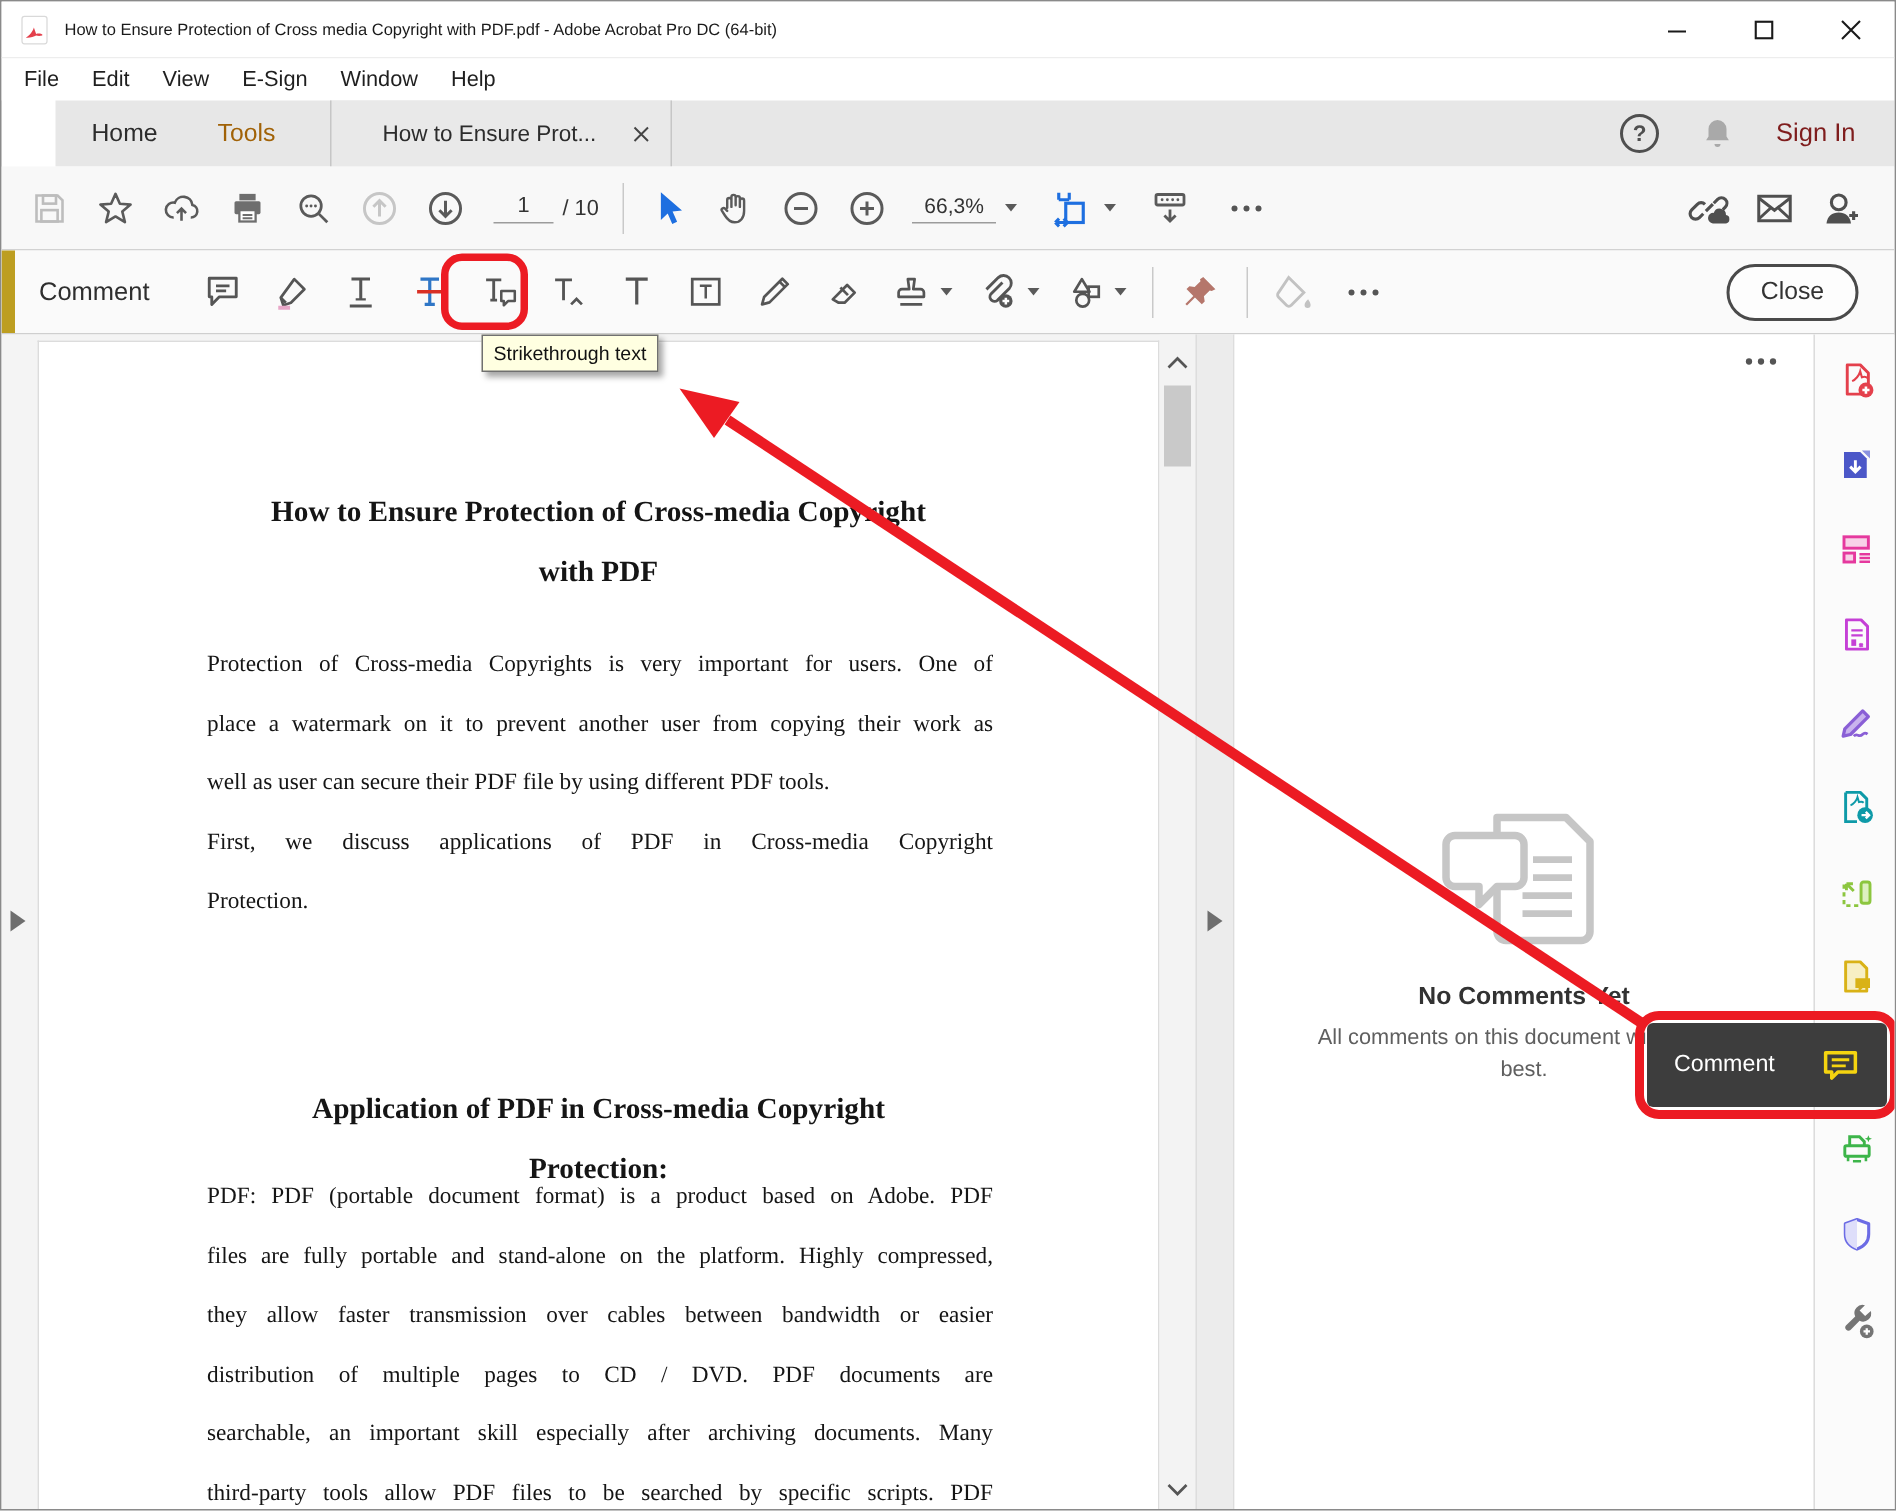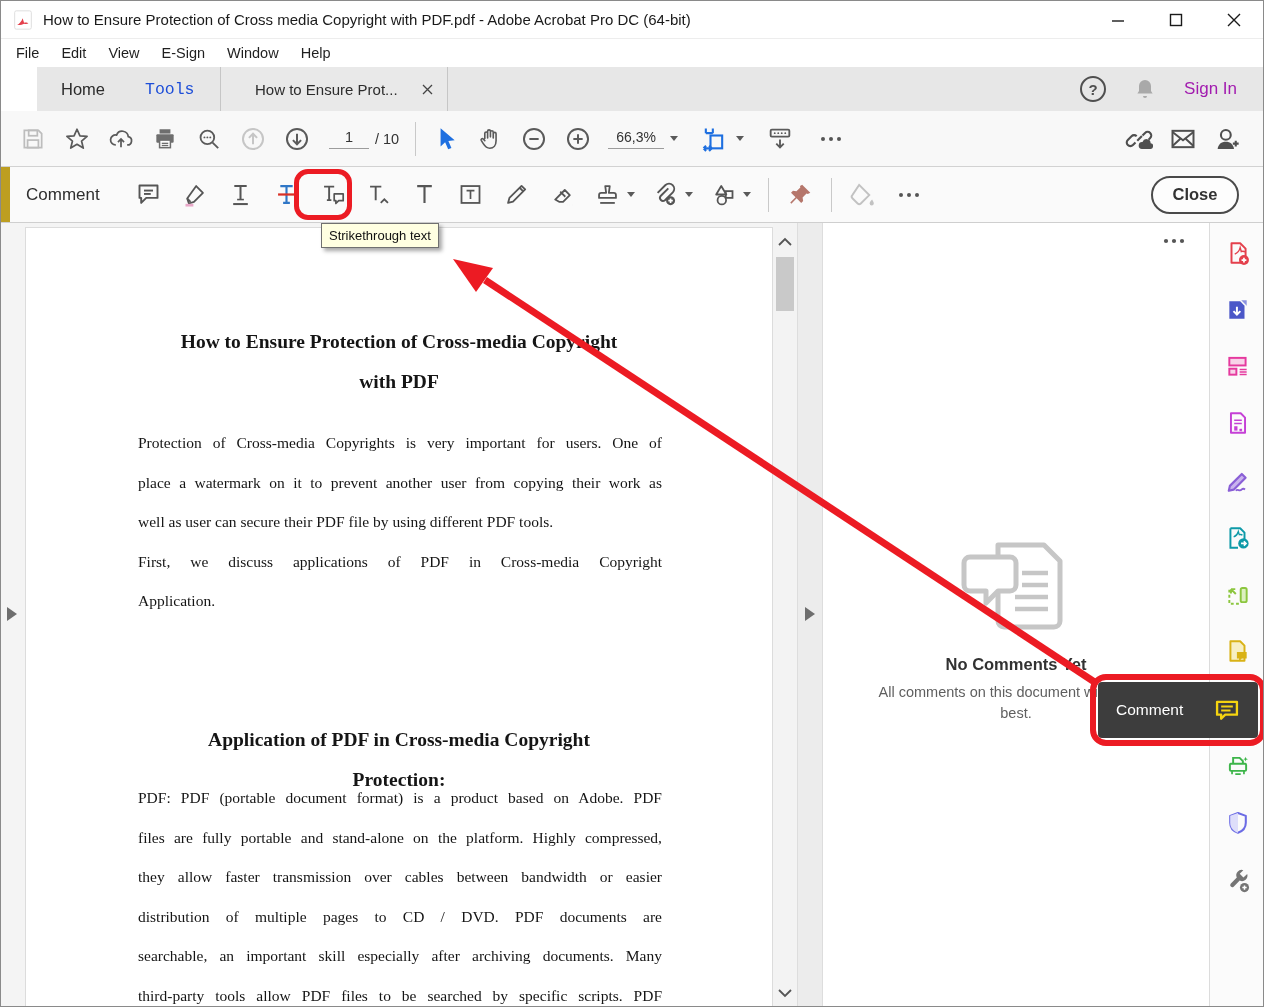--- a/index.html
+++ b/index.html
@@ -5,39 +5,39 @@
   * { margin:0; padding:0; box-sizing:border-box; }
   html,body { width:1264px; height:1007px; }
   body { font-family:"Liberation Sans",sans-serif; position:relative; background:#fff;
          border:1px solid #8a8a8a; overflow:hidden; color:#333; }
   svg { display:block; }
 
   
   .titlebar { position:absolute; top:0; left:0; right:0; height:38px; background:#fff;
               border-bottom:1px solid #ededed; display:flex; align-items:center; }
   .app-ico { width:20px; height:20px; margin:0 10px 0 12px; }
-  .title-text { font-size:15px; color:#1a1a1a; }
+  .title-text { font-size:11px; color:#1a1a1a; }
   .wctrls { margin-left:auto; display:flex; }
   .wc { width:58px; height:38px; display:flex; align-items:center; justify-content:center; }
 
   
   .menubar { position:absolute; top:38px; left:0; right:0; height:28px; background:#fff;
              display:flex; align-items:center; padding-left:4px; }
   .menu-item { font-size:14.5px; color:#1f1f1f; padding:4px 11px; }
 
   
   .tabbar { position:absolute; top:66px; left:0; right:0; height:44px; background:#e7e7e7;margin-left:36px; }
   .tab-home { position:absolute; left:16px; top:0; height:44px; display:flex; align-items:center; font-size:16.5px; color:#2c2c2c; padding:0 8px; }
-  .tab-tools { position:absolute; left:100px; top:0; height:44px; display:flex; align-items:center; font-size:16.5px; color:#1d4ed8; padding:16px 8px;font-family:Liberation Mono, monospace; }
+  .tab-tools { position:absolute; left:100px; top:0; height:44px; display:flex; align-items:center; font-size:16.5px; color:#a16207; padding:16px 8px; }
   .doc-tab { position:absolute; left:183px; top:0; width:228px; height:44px; background:#e9e9e9;
              border-left:1px solid #c6c6c6; border-right:1px solid #c6c6c6;
              display:flex; align-items:center; padding:0 14px 0 34px; }
   .doc-tab-label { font-size:15px; color:#2c2c2c; flex:1; white-space:nowrap; overflow:hidden; }
   .tab-right { position:absolute; right:26px; top:0; height:44px; display:flex; align-items:center; gap:27px; }
-  .signin { font-size:17px; color:#a21caf; }
+  .signin { font-size:17px; color:#7f1d1d; }
 
   
   .quickbar { position:absolute; top:110px; left:0; right:0; height:56px; background:#f8f8f8;
               border-bottom:1px solid #d2d2d2; display:flex; align-items:center; }
   .qb-left { display:flex; align-items:center; padding-left:10px; }
   .ic { width:44px; height:44px; display:flex; align-items:center; justify-content:center; }
   .ic.sm { width:34px; }
   .vdiv { width:1px; height:34px; background:#c9c9c9; margin:0 8px; }
   .pgbox { width:40px; text-align:center; font-size:14.5px; color:#333; border-bottom:1px solid #9c9c9c; padding-bottom:3px; margin:0 6px 0 10px; }
   .pgtotal { font-size:14.5px; color:#333; margin-right:8px; }
@@ -47,21 +47,21 @@
 
   
   .commentbar { position:absolute; top:166px; left:0; right:0; height:56px; background:#fafafa;
                 border-bottom:1px solid #cfcfcf; display:flex; align-items:center; }
   .cb-accent { position:absolute; left:0; top:0; width:9px; height:55px; background:#BD9E21; }
   .cb-label { font-size:17px; color:#2e2e2e; margin:0 26px 0 25px; }
   .cbtn { width:46px; height:44px; display:flex; align-items:center; justify-content:center; position:relative; }
   .cbtn.wcaret { width:58px; }
   .close-pill { margin-left:auto; margin-right:24px; width:88px; height:38px; border:2px solid #4a4a4a;
                 border-radius:19px; display:flex; align-items:center; justify-content:center;
-                font-size:16.5px; font-weight:bold; color:#333; background:#fdfdfd; }
+                font-size:16.5px; font-weight:normal; color:#333; background:#fdfdfd; }
   .red-ring { position:absolute; left:293px; top:2px; width:58px; height:51px; border:5px solid #EC1B23; border-radius:14px; z-index:5; }
 
   
   .content { position:absolute; top:222px; left:0; right:0; bottom:0; background:#f4f4f4; }
   .page { position:absolute; left:24px; top:4px; width:748px; bottom:0; background:#fff;
           border:1px solid #dcdcdc; border-bottom:none; overflow:hidden; }
   .doc-text { font-family:"Liberation Serif",serif; color:#151515; }
   .h1 { position:absolute; left:0; top:94px; width:100%; text-align:center; font-weight:bold; font-size:19.5px; line-height:40px; }
   .h2 { position:absolute; left:0; top:492px; width:100%; text-align:center; font-weight:bold; font-size:19.5px; line-height:40px; }
   .blk { position:absolute; left:112px; width:524px; }
@@ -409,21 +409,21 @@
   <div class="page">
     <div class="h1 doc-text">
       <div>How to Ensure Protection of Cross-media Copyright</div>
       <div>with PDF</div>
     </div>
     <div class="blk b1 doc-text">
       <div class="dl">Protection of Cross-media Copyrights is very important for users. One of</div>
       <div class="dl">place a watermark on it to prevent another user from copying their work as</div>
       <div class="dl n">well as user can secure their PDF file by using different PDF tools.</div>
       <div class="dl">First, we discuss applications of PDF in Cross-media Copyright</div>
-      <div class="dl n">Application.</div>
+      <div class="dl n">Protection.</div>
     </div>
     <div class="h2 doc-text">
       <div>Application of PDF in Cross-media Copyright</div>
       <div>Protection:</div>
     </div>
     <div class="blk b2 doc-text">
       <div class="dl">PDF: PDF (portable document format) is a product based on Adobe. PDF</div>
       <div class="dl">files are fully portable and stand-alone on the platform. Highly compressed,</div>
       <div class="dl">they allow faster transmission over cables between bandwidth or easier</div>
       <div class="dl">distribution of multiple pages to CD / DVD. PDF documents are</div>

